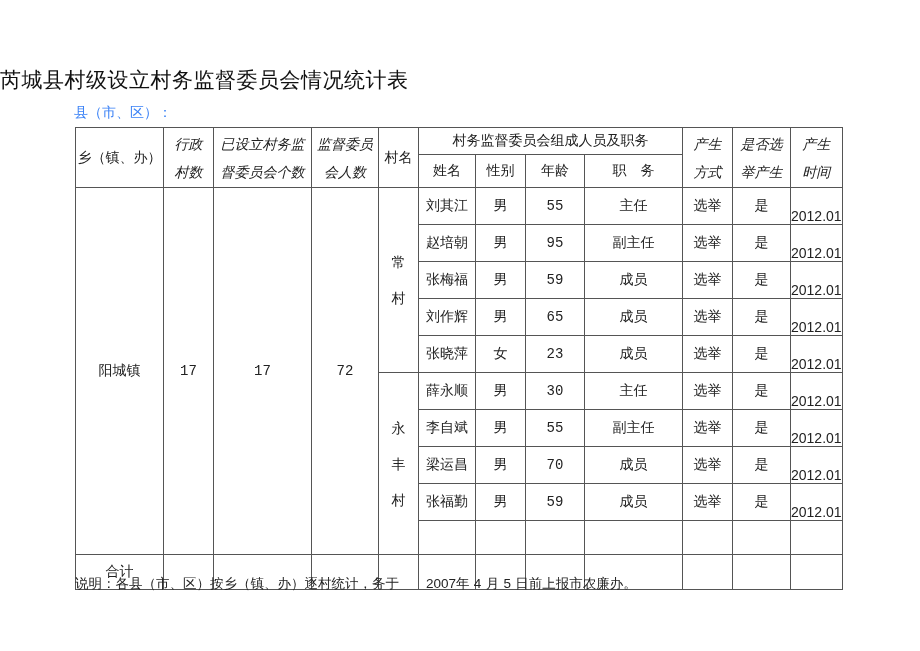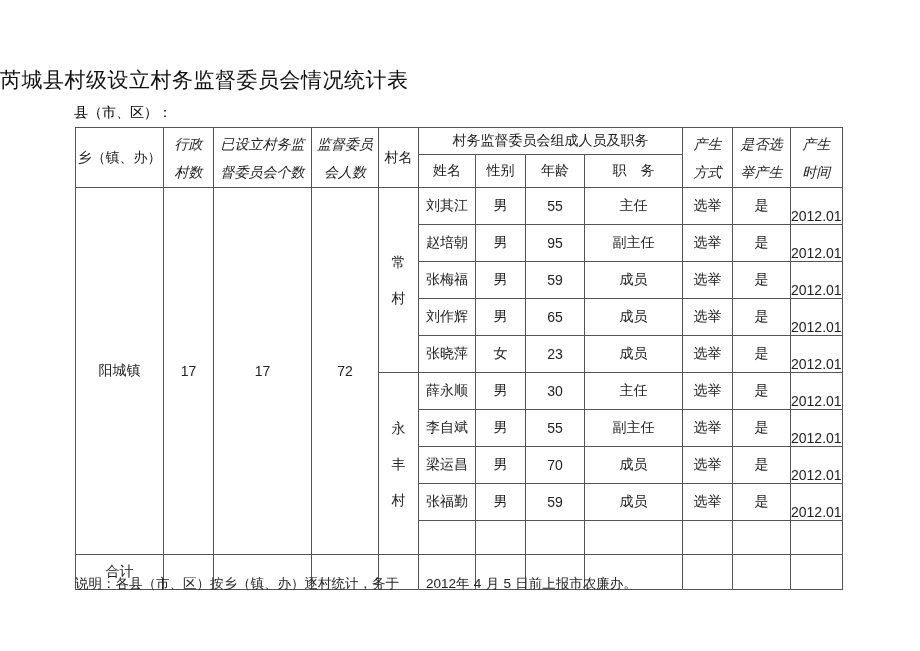--- a/index.html
+++ b/index.html
@@ -1,26 +1,26 @@
 <!DOCTYPE html>
 <html><head>
   <meta charset="utf-8">
   <style>
     html, body { margin:0; padding:0; background:#ffffff; }
     body { width:920px; height:651px; position:relative; overflow:hidden;
            font-family:"DejaVu Serif", "Liberation Serif", serif; color:#222; }
     .title { position:absolute; left:0; width:920px; top:66px; 
              font-size:21px; letter-spacing:0.5px; color:#111; }
-    .county { position:absolute; left:74px; top:104px; font-size:14px; color:#000000; }
+    .county { position:absolute; left:74px; top:104px; font-size:14px; color:#3b82f6; }
     table.grid { position:absolute; left:75px; top:127px; border-collapse:collapse;
                  table-layout:fixed; }
     table.grid td { border:1px solid #555; text-align:center; vertical-align:middle;
                     font-size:14px; padding:0; overflow:hidden; white-space:nowrap; color:#222; }
     .hdr2 { line-height:28px;font-style:italic; }
-    .num { font-family:Liberation Sans, sans-serif; font-size:14px; color:#111; }
+    .num { font-family:Liberation Mono, monospace; font-size:14px; color:#111; }
     .date { font-family:"Liberation Sans", sans-serif; font-size:10px; color:#111; vertical-align:top !important; }
     .date span { display:block; margin-top:20px; }
     .vert { line-height:36px; white-space:normal !important; }
     .vert span { display:block; }
     .note { position:absolute; left:75px; top:575px; font-size:13.5px; color:#222; }
     .note .n { font-family:"Liberation Sans", sans-serif; }
   </style>
 </head>
 <body>
 
@@ -194,13 +194,13 @@
     <td></td>
     <td></td>
     <td></td>
     <td></td>
     <td></td>
     <td></td>
   </tr>
 </tbody>
   </table>
 
-<div class="note"><span>说明：各县（市、区）按乡（镇、办）逐村统计，务于　　</span><span class="n">2012</span><span>年 </span><span class="n">4</span><span> 月 </span><span class="n">5</span><span> 日前上报市农廉办。</span></div>
+<div class="note"><span>说明：各县（市、区）按乡（镇、办）逐村统计，务于　　</span><span class="n">2007</span><span>年 </span><span class="n">4</span><span> 月 </span><span class="n">5</span><span> 日前上报市农廉办。</span></div>
 
 </body></html>

